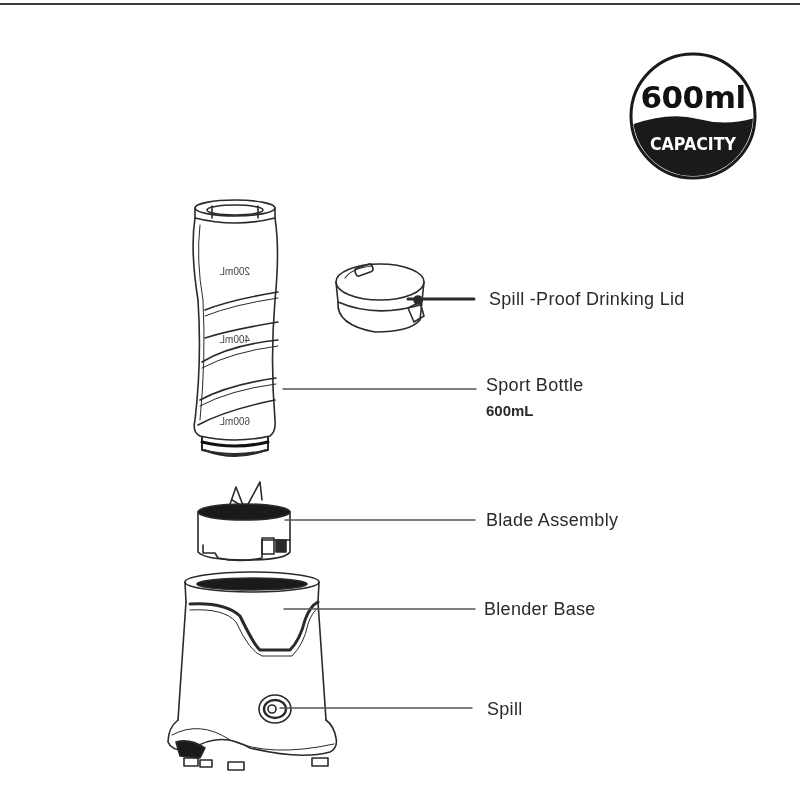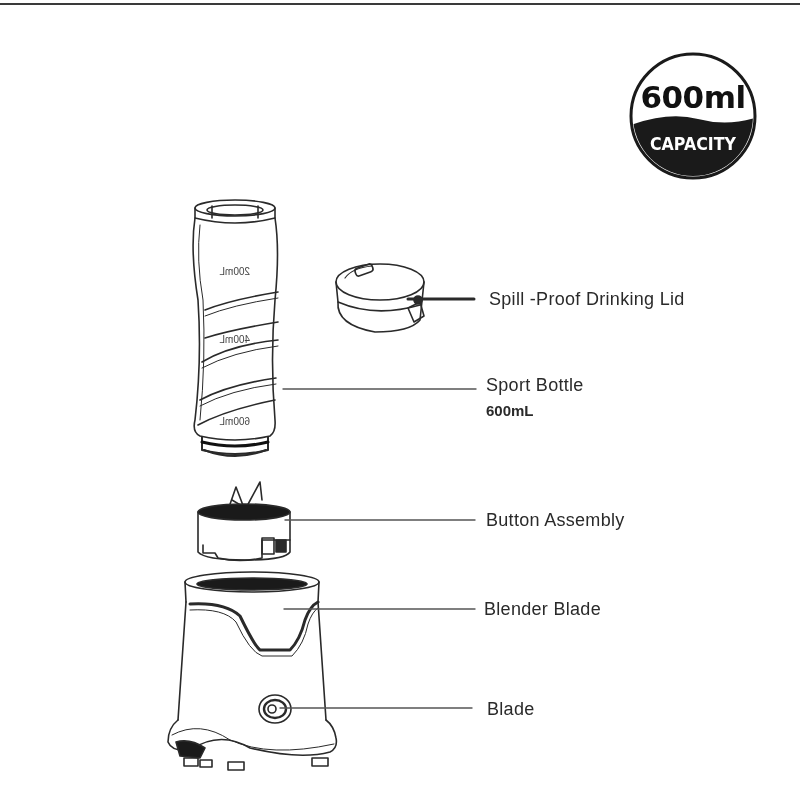--- a/index.html
+++ b/index.html
@@ -119,15 +119,15 @@
   <line x1="408" y1="299" x2="474" y2="299" stroke-width="3"></line>
   <line x1="283" y1="389" x2="476" y2="389" stroke="#555" stroke-width="1.4"></line>
   <line x1="285" y1="520" x2="475" y2="520" stroke="#555" stroke-width="1.4"></line>
   <line x1="284" y1="609" x2="475" y2="609" stroke="#555" stroke-width="1.4"></line>
   <line x1="280" y1="708" x2="472" y2="708" stroke="#555" stroke-width="1.4"></line>
 </svg>
 
 <div class="label" style="left:489px;top:289px;">Spill -Proof Drinking Lid</div>
 <div class="label" style="left:486px;top:375px;">Sport Bottle</div>
 <div class="sublabel" style="left:486px;top:402px;">600mL</div>
-<div class="label" style="left:486px;top:510px;">Button Assembly</div>
-<div class="label" style="left:484px;top:599px;">Blender Blade</div>
-<div class="label" style="left:487px;top:699px;">Blade</div>
+<div class="label" style="left:486px;top:510px;">Blade Assembly</div>
+<div class="label" style="left:484px;top:599px;">Blender Base</div>
+<div class="label" style="left:487px;top:699px;">Spill</div>
 
 </body></html>

